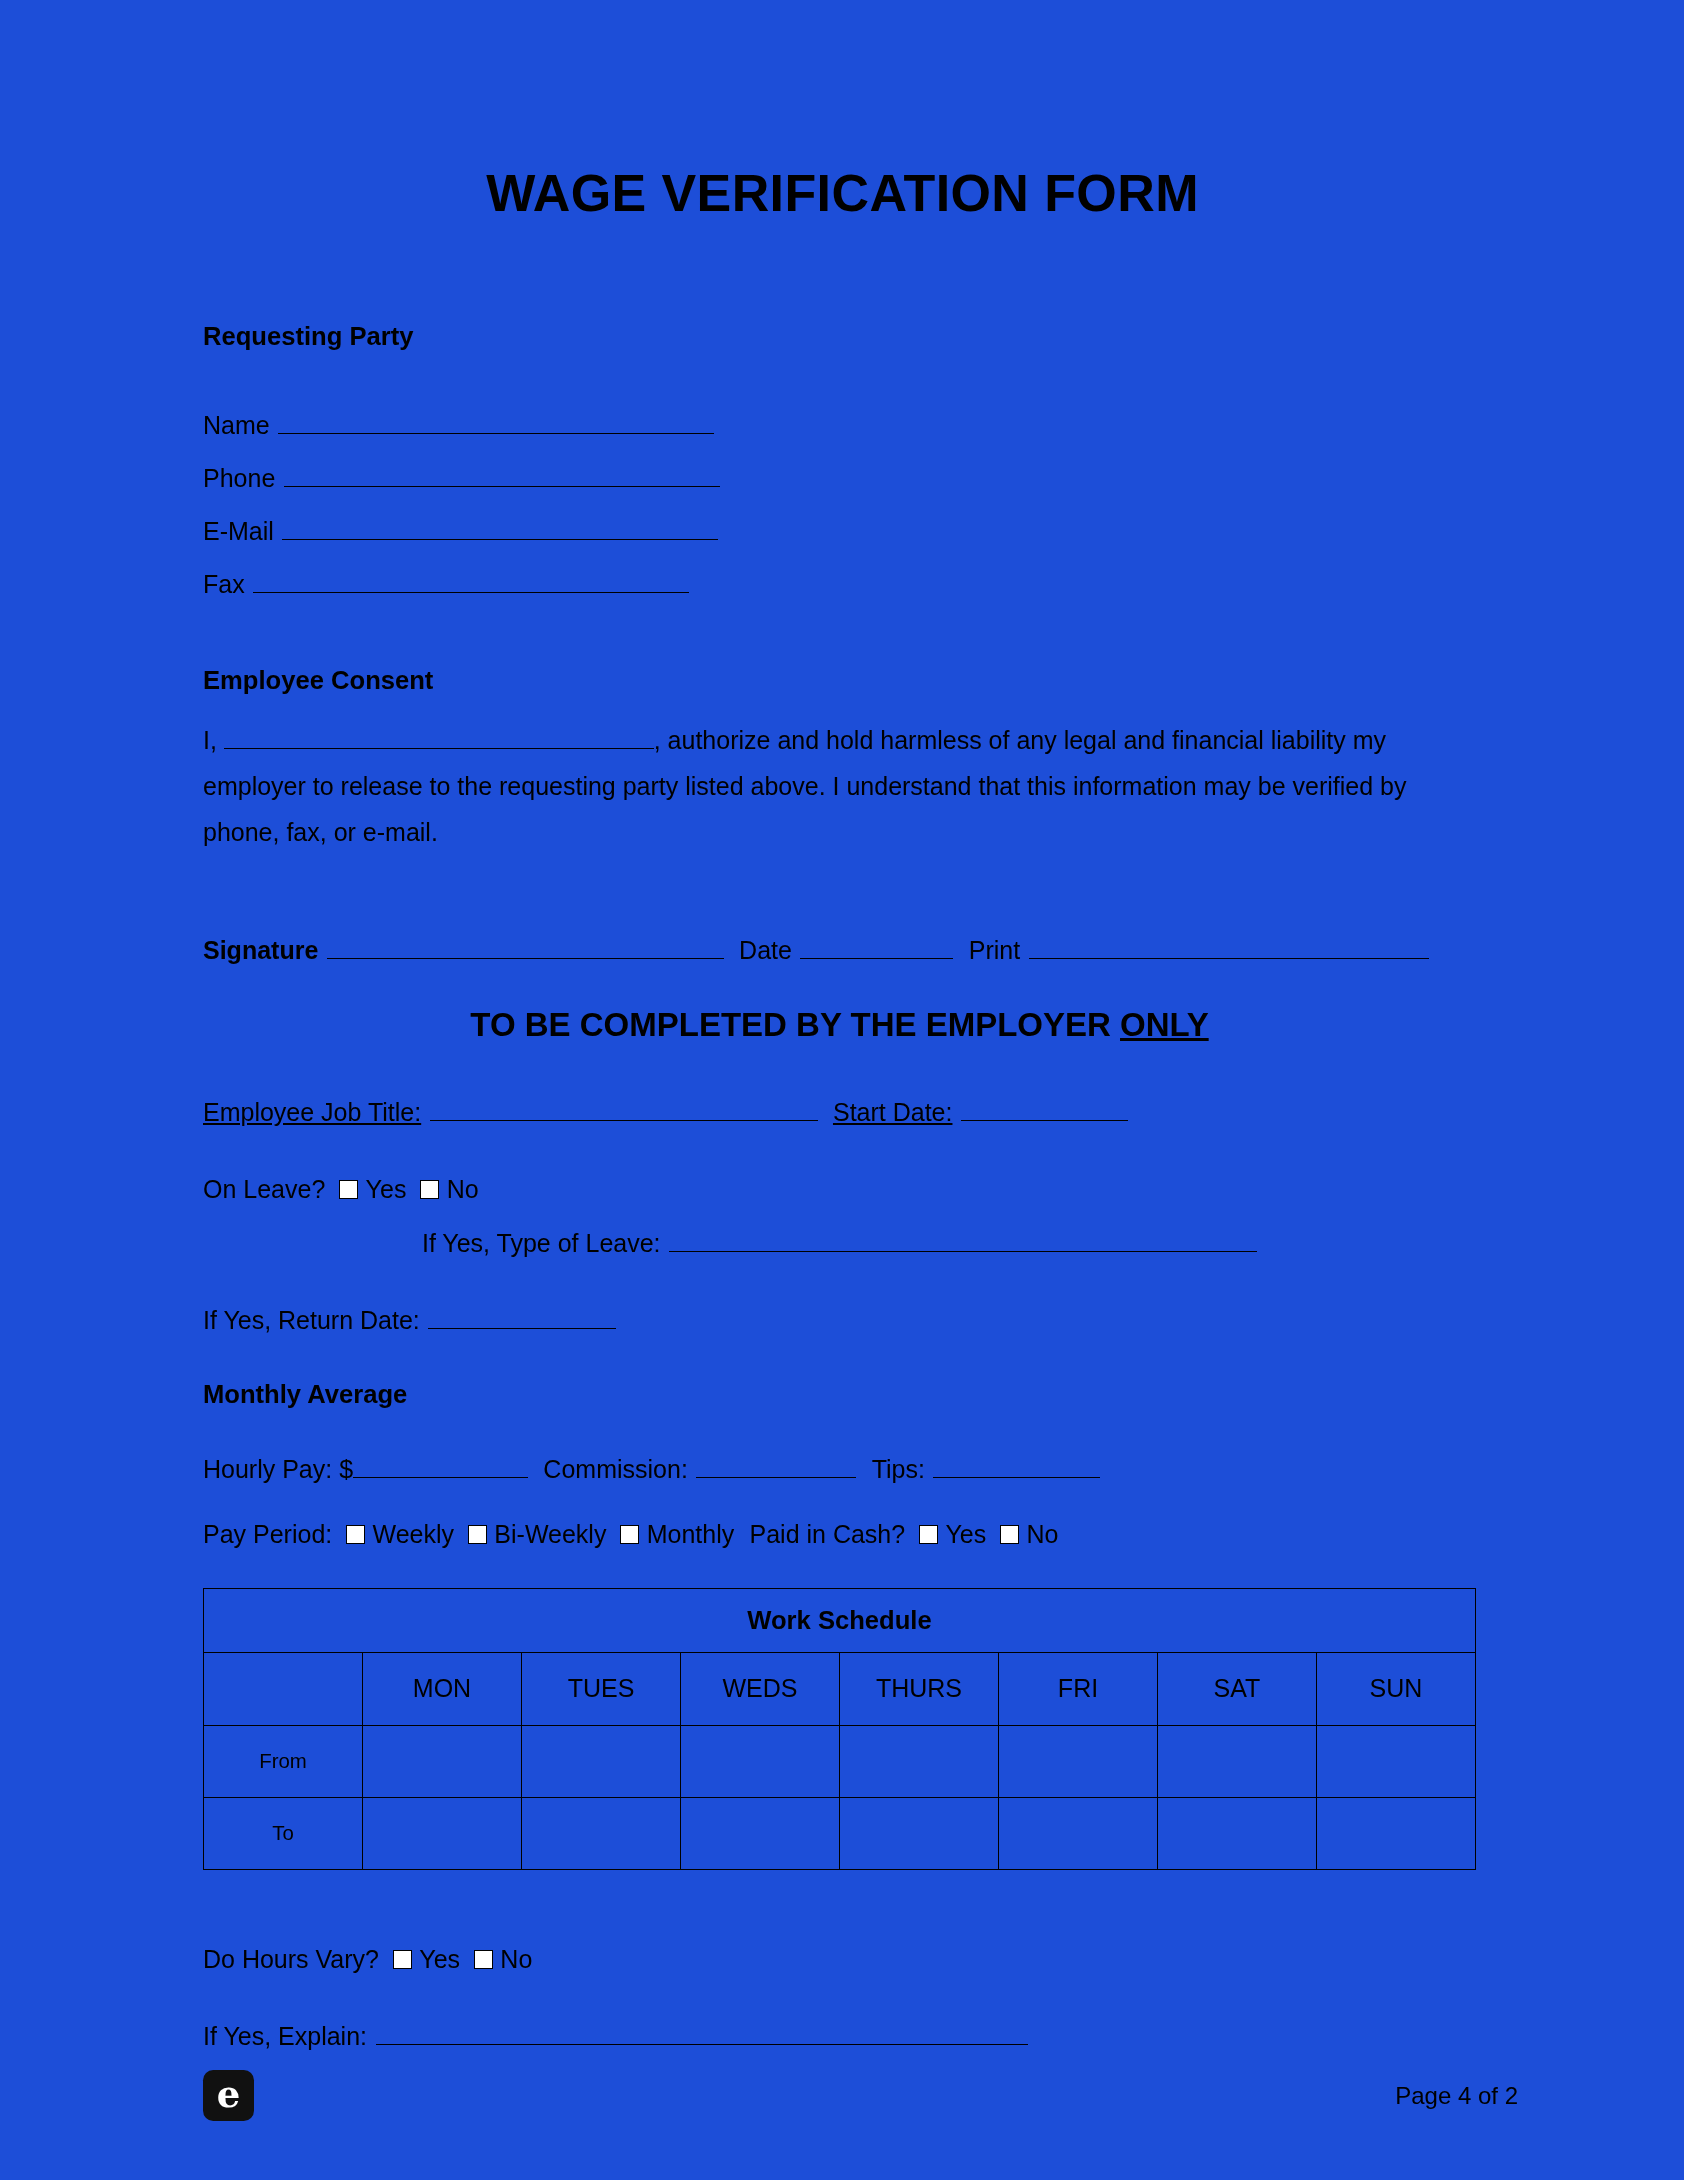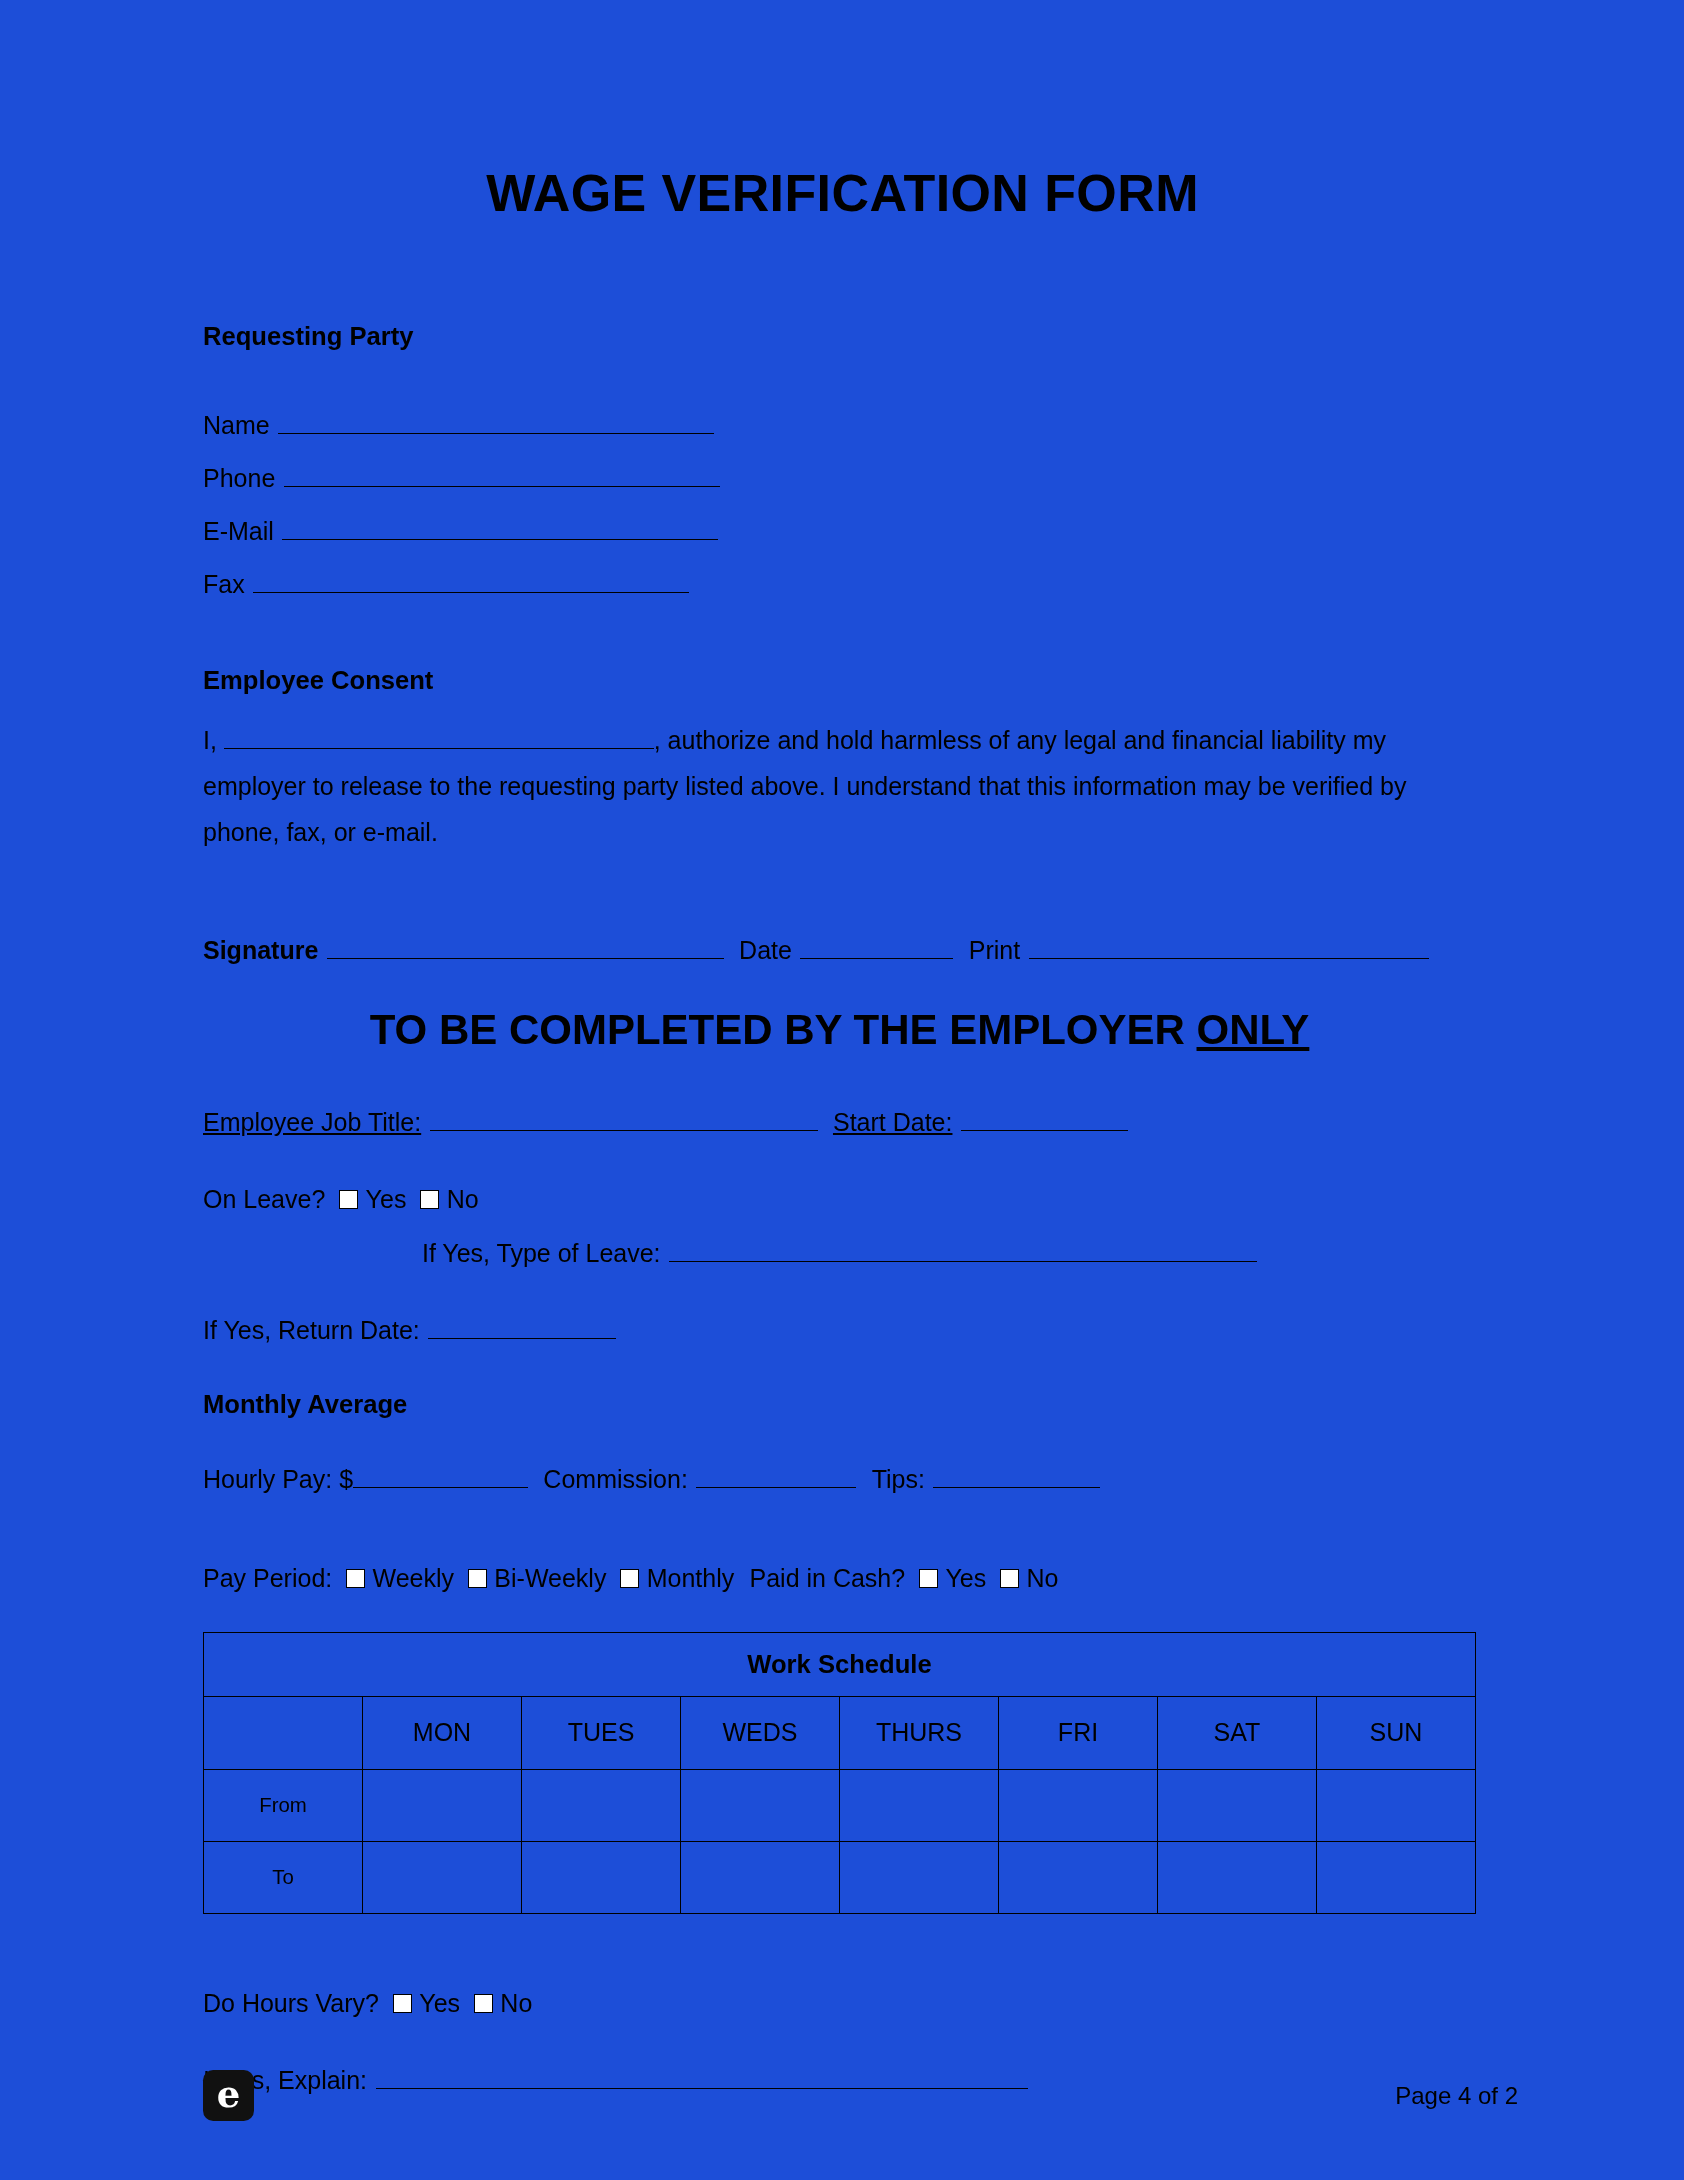--- a/index.html
+++ b/index.html
@@ -47,29 +47,29 @@
     max-width: 1235px;
   }
   .consent .blank { margin-left: 6.8px; margin-right: 0; }
   .row { margin: 0; line-height: 34px; white-space: nowrap; }
   .sig-row     { margin-top: 78px; }
   .job-row     { margin-top: 51px; }
   .leave-row   { margin-top: 43px; }
   .typeleave-row { margin-top: 20px; text-align: center; }
   .return-row  { margin-top: 43px; }
   .hourly-row  { margin-top: 43px; }
-  .payperiod-row { margin-top: 65px; }
+  .payperiod-row { margin-top: 31px; }
   .hoursvary-row { margin-top: 72px; }
   .explain-row { margin-top: 43px; }
   .ml { margin-left: 15.3px; }
   .u { text-decoration: underline; }
   b, strong { font-weight: bold; }
   h2.employer-heading {
     margin: 39px 0 0 0;
-    font-size: 42px;
+    font-size: 33px;
     font-weight: bold;
     text-align: center;
   }
   .cb {
     display: inline-block;
     width: 19px;
     height: 19px;
     border: 1.7px solid #000;
     background: #fff;
     vertical-align: -1.7px;

